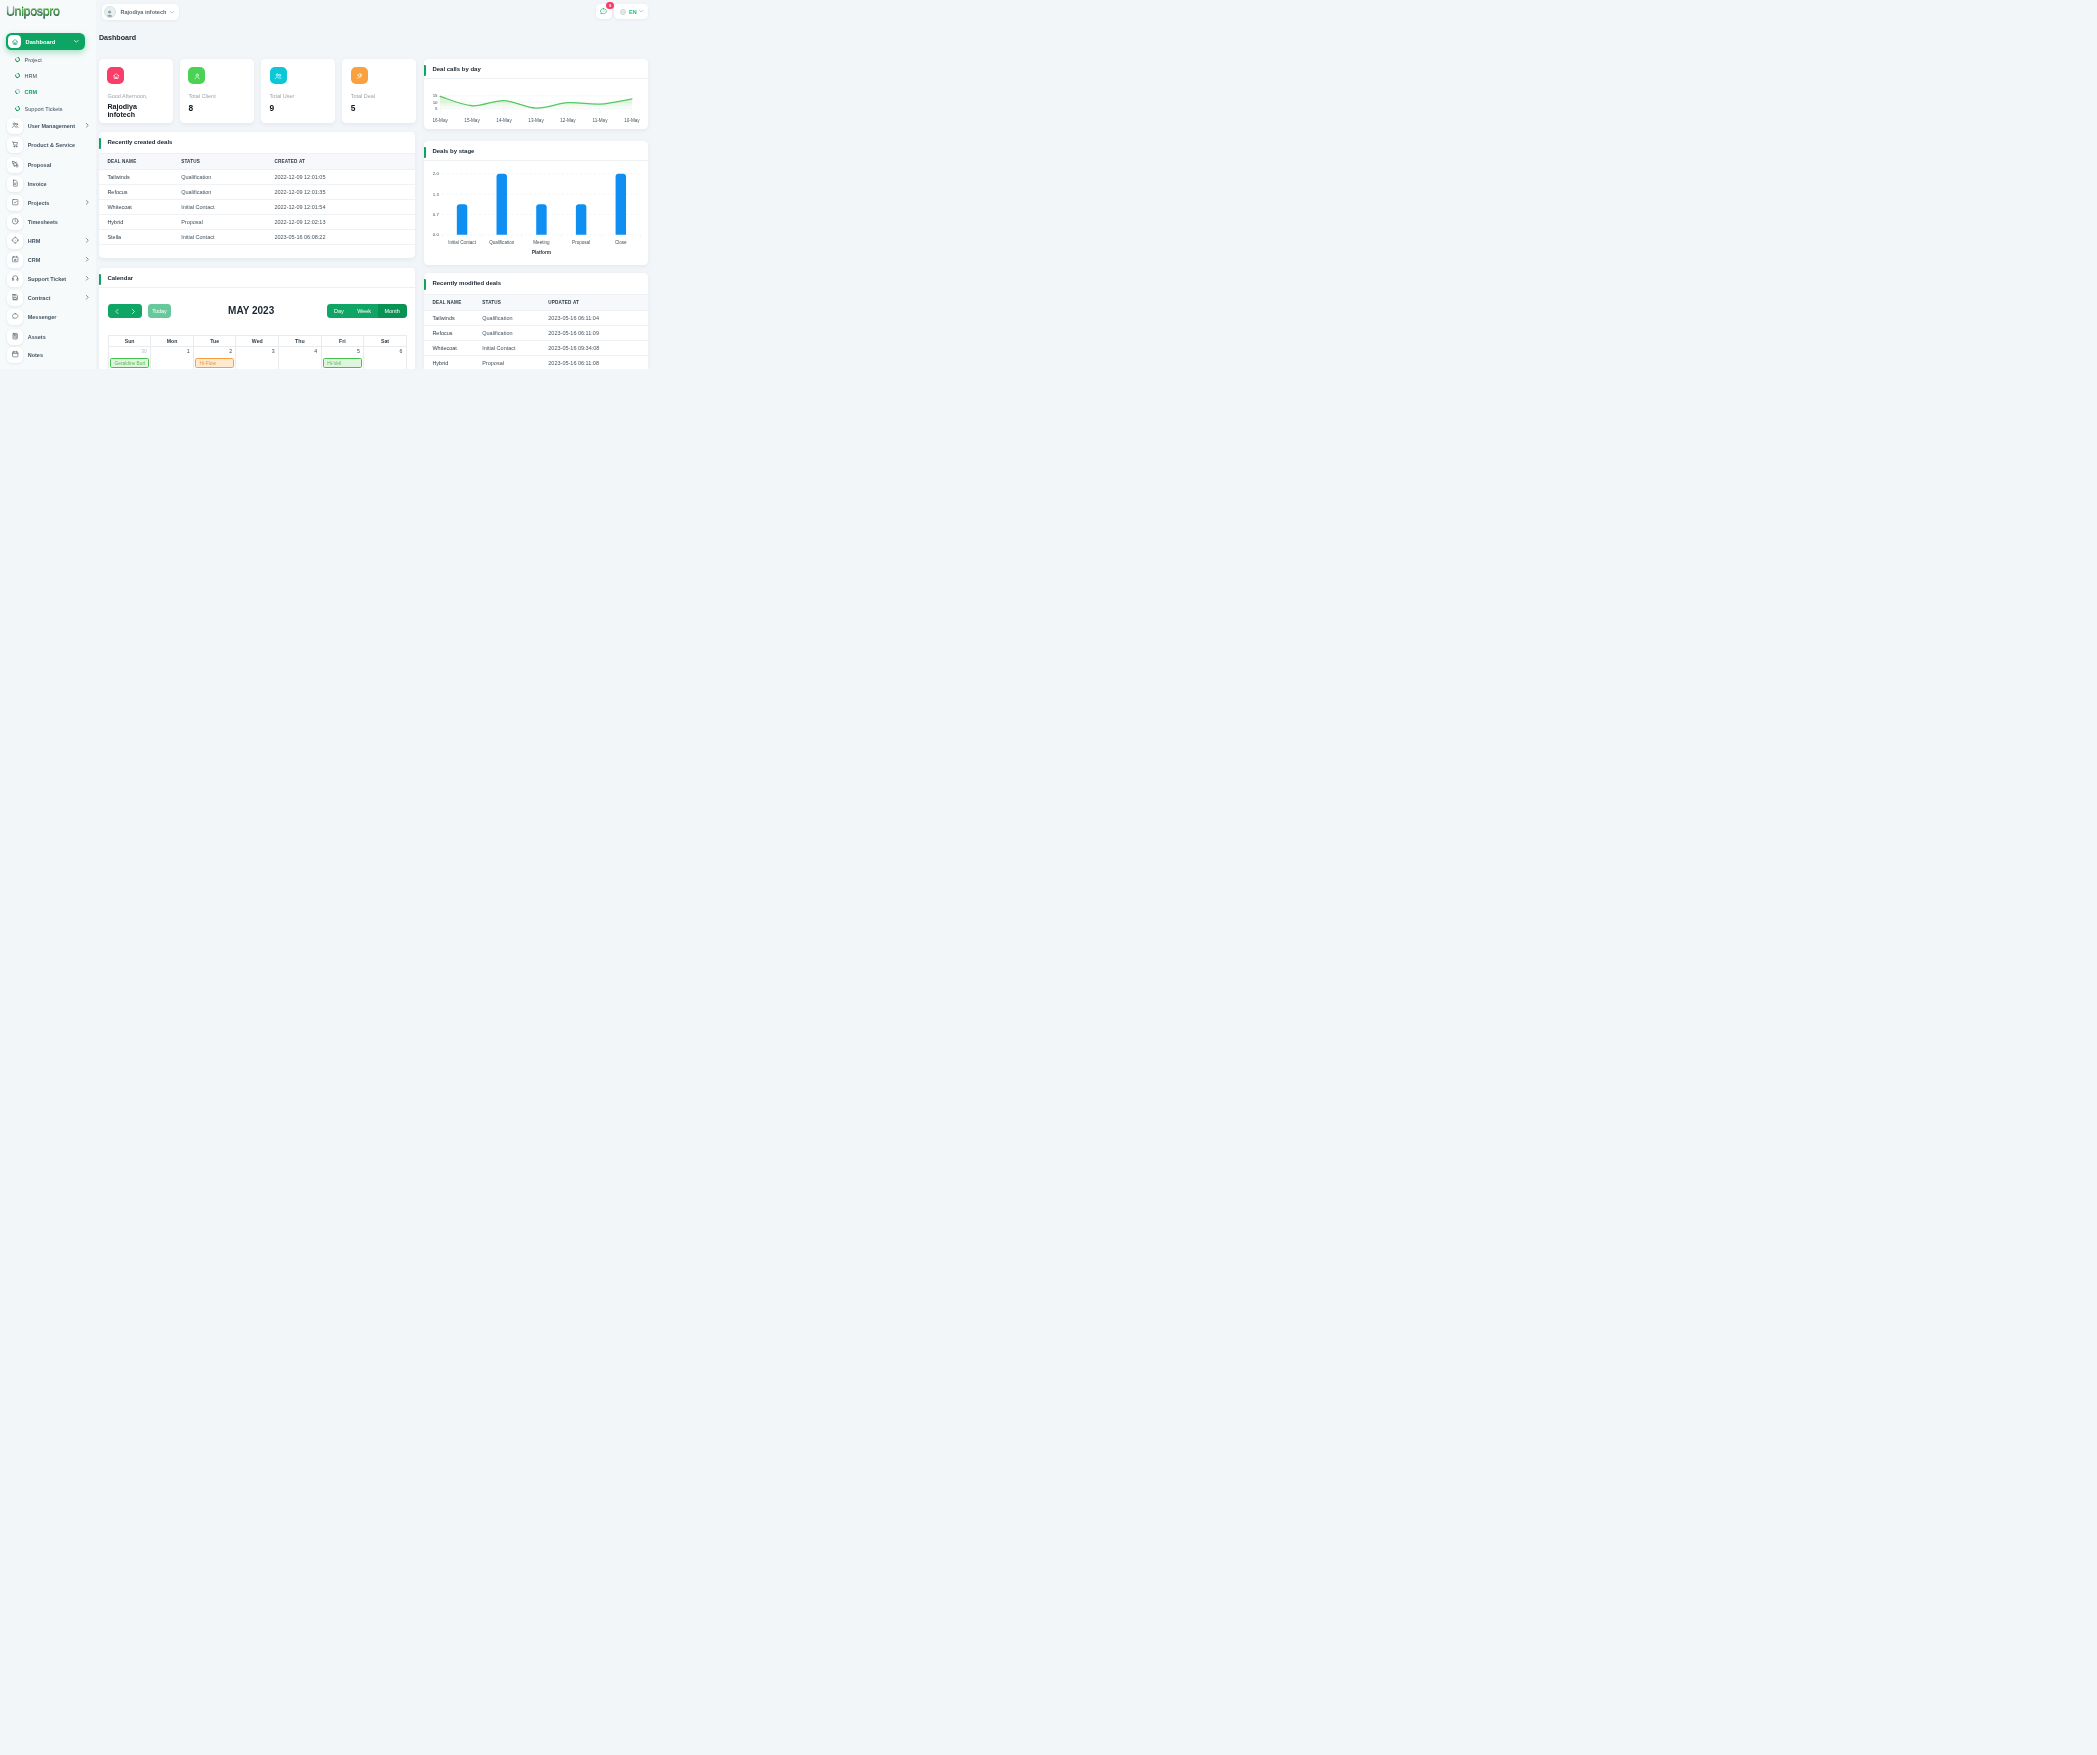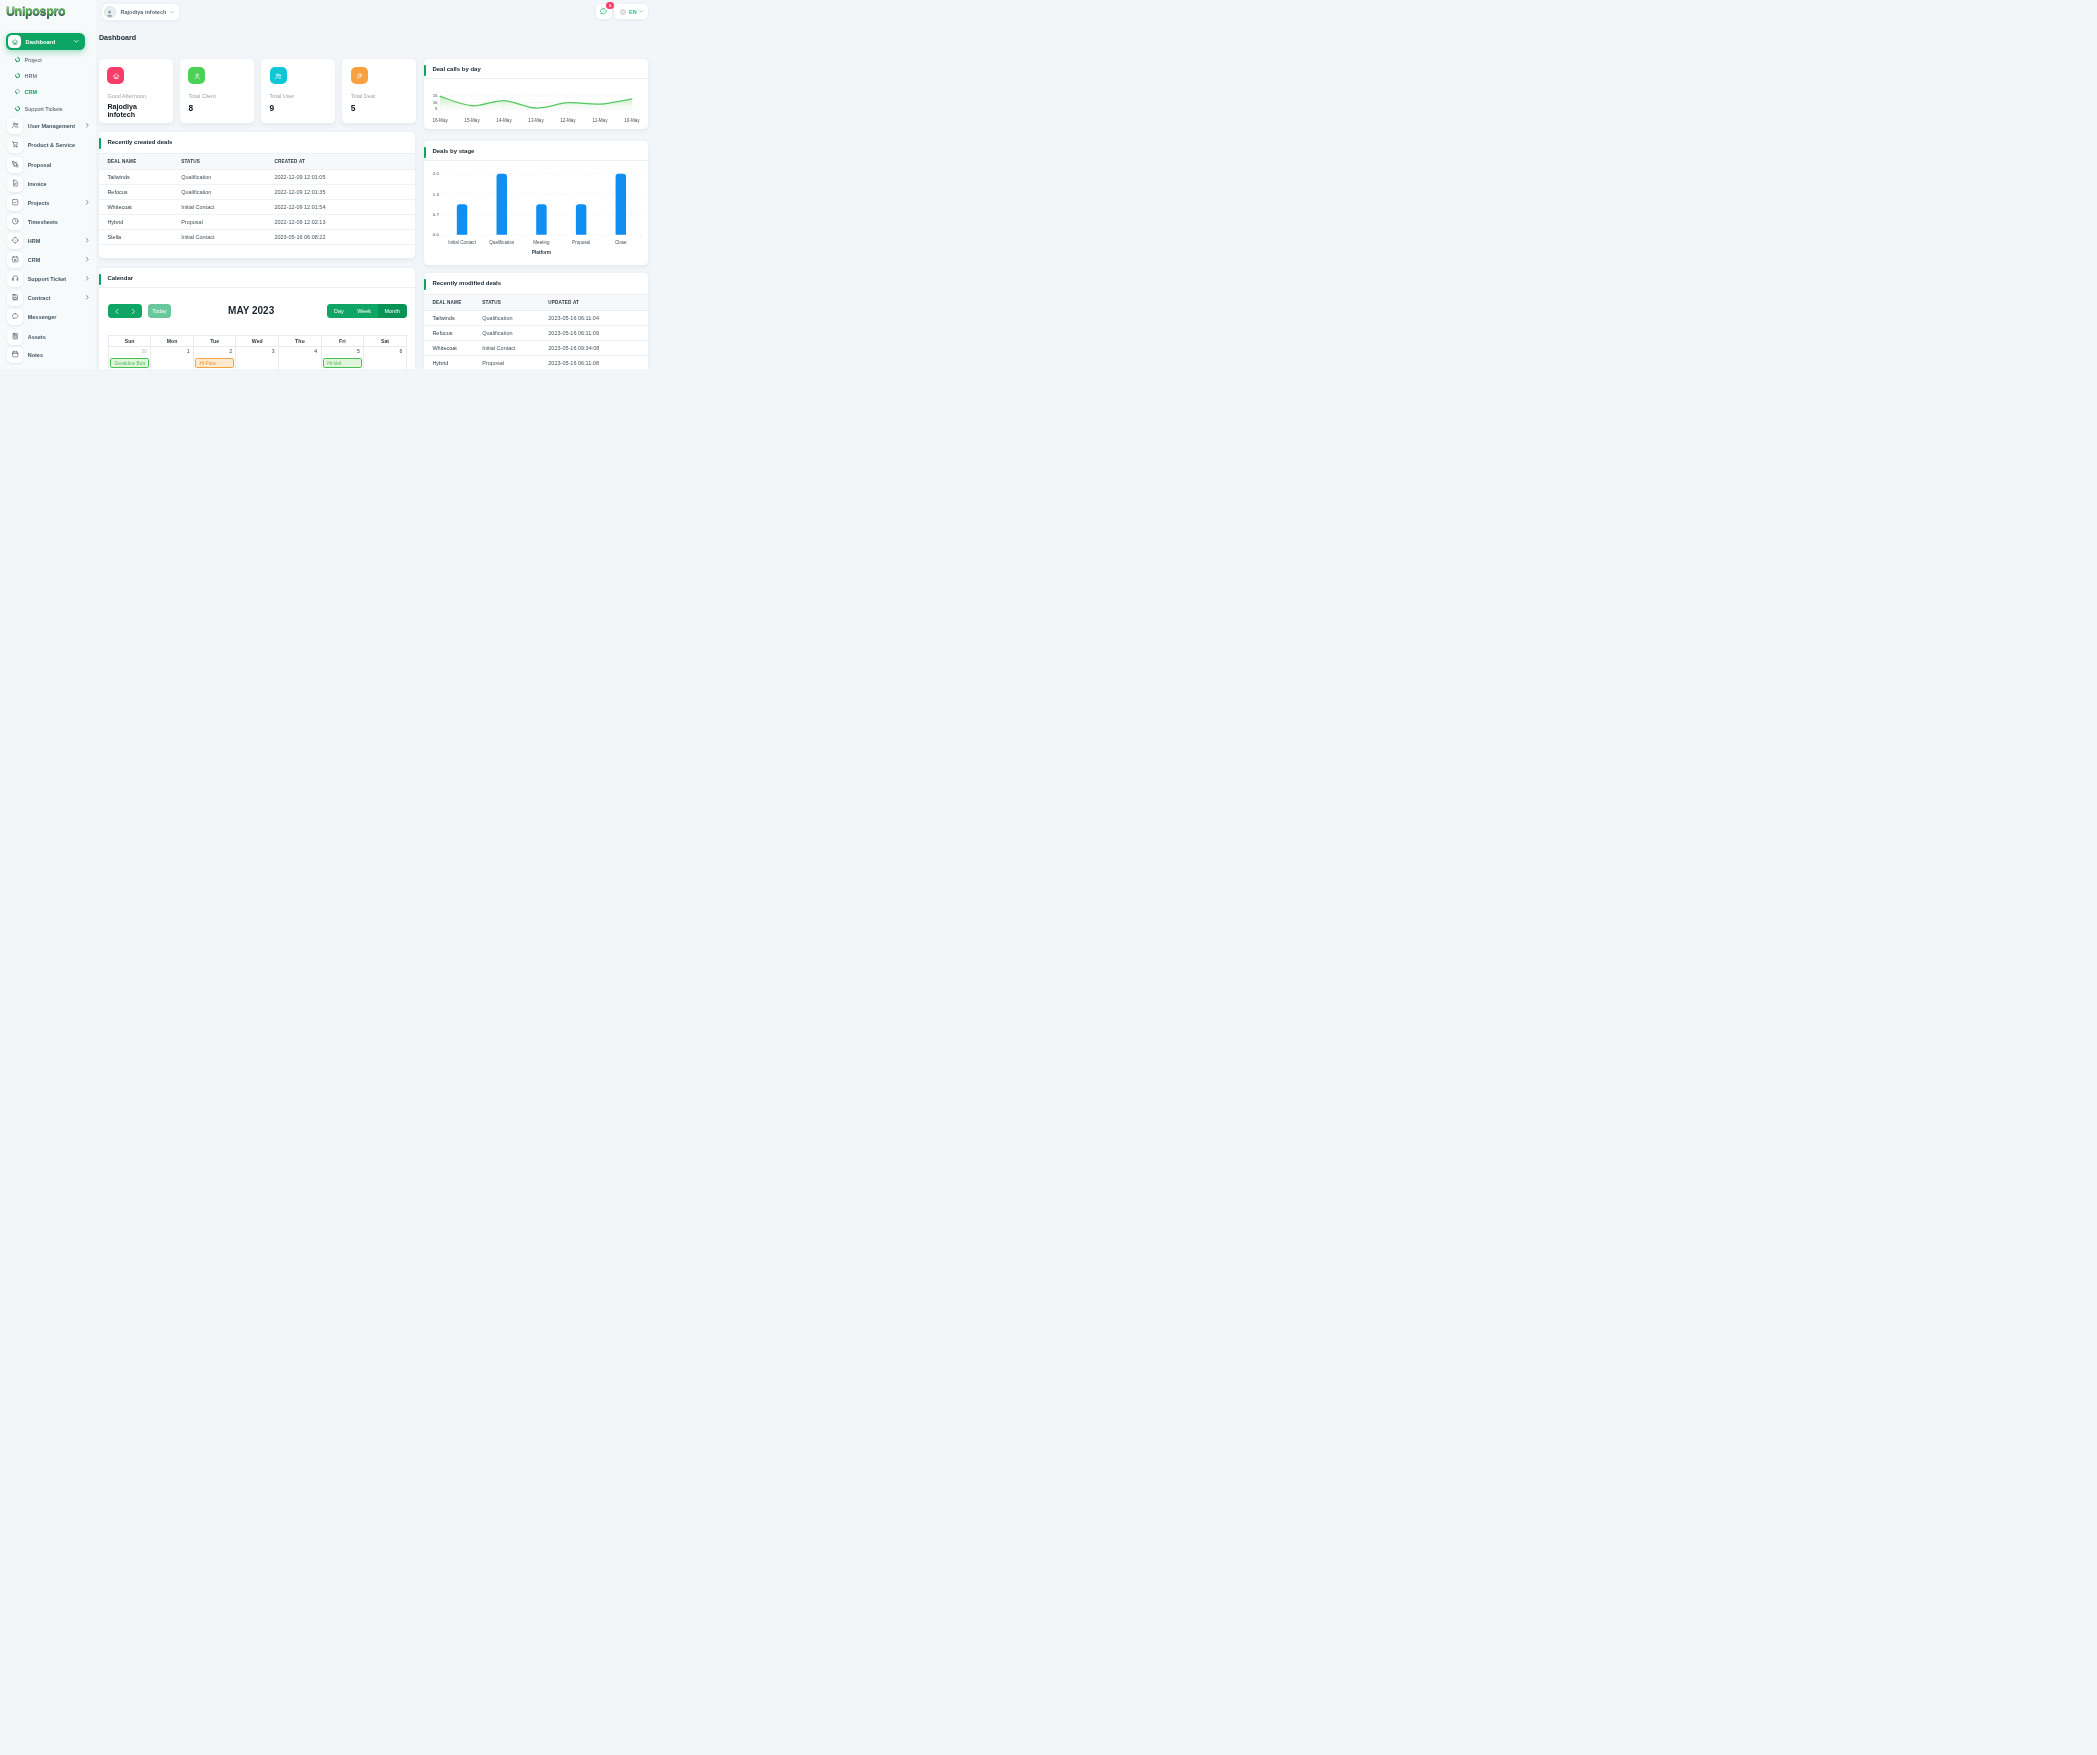--- a/index.html
+++ b/index.html
@@ -1,21 +1,21 @@
 <!DOCTYPE html>
 <html style="font-size:6.7px"><head>
 <meta charset="utf-8">
 <style>
   * { margin:0; padding:0; box-sizing:border-box; font-family:"Liberation Sans", sans-serif; }
   html,body { width:658px; height:369px; overflow:hidden; background:#f3f6f9; }
   .app { position:relative; width:658px; height:369px; }
 
   
   .sidebar { position:absolute; left:0; top:0; width:96px; height:369px; background:#f7fafb; }
-  .logo { position:absolute; left:5.9px; top:4.2px; font-size:12.6px; font-weight:700; letter-spacing:-0.4px;
+  .logo { position:absolute; left:5.9px; top:4.2px; font-size:12.6px; font-weight:400; letter-spacing:-0.4px;
           background:linear-gradient(180deg,#b2e0a8 0%,#5cb453 48%,#1d7a1f 100%);
           -webkit-background-clip:text; background-clip:text; color:transparent;
           -webkit-text-fill-color:transparent; filter:drop-shadow(0.8px 1.3px 0 rgba(25,40,75,.85)); }
   .dash-pill { position:absolute; left:5.9px; top:33px; width:79px; height:17px; background:#0CA564;
                border-radius:5.5px; display:flex; align-items:center; padding:0 5.9px 0 2.5px;
                box-shadow:0 2.5px 5.9px rgba(12,165,100,.35); cursor:pointer; }
   .dash-pill .chip { width:12.6px; height:12.6px; background:#fff; border-radius:4.2px; display:flex; align-items:center; justify-content:center; }
   .dash-pill .lbl { color:#fff; font-size:5.7px; font-weight:bold; margin-left:4.6px; flex:1; }
   .srow { position:absolute; left:0; width:96px; height:11.7px; display:flex; align-items:center; padding-left:15px; cursor:pointer; }
   .donut { width:5px; height:5px; border-radius:50%; border:1.1px solid #0FA360; border-top-color:#c3ced6; transform:rotate(-35deg); flex:none; }

